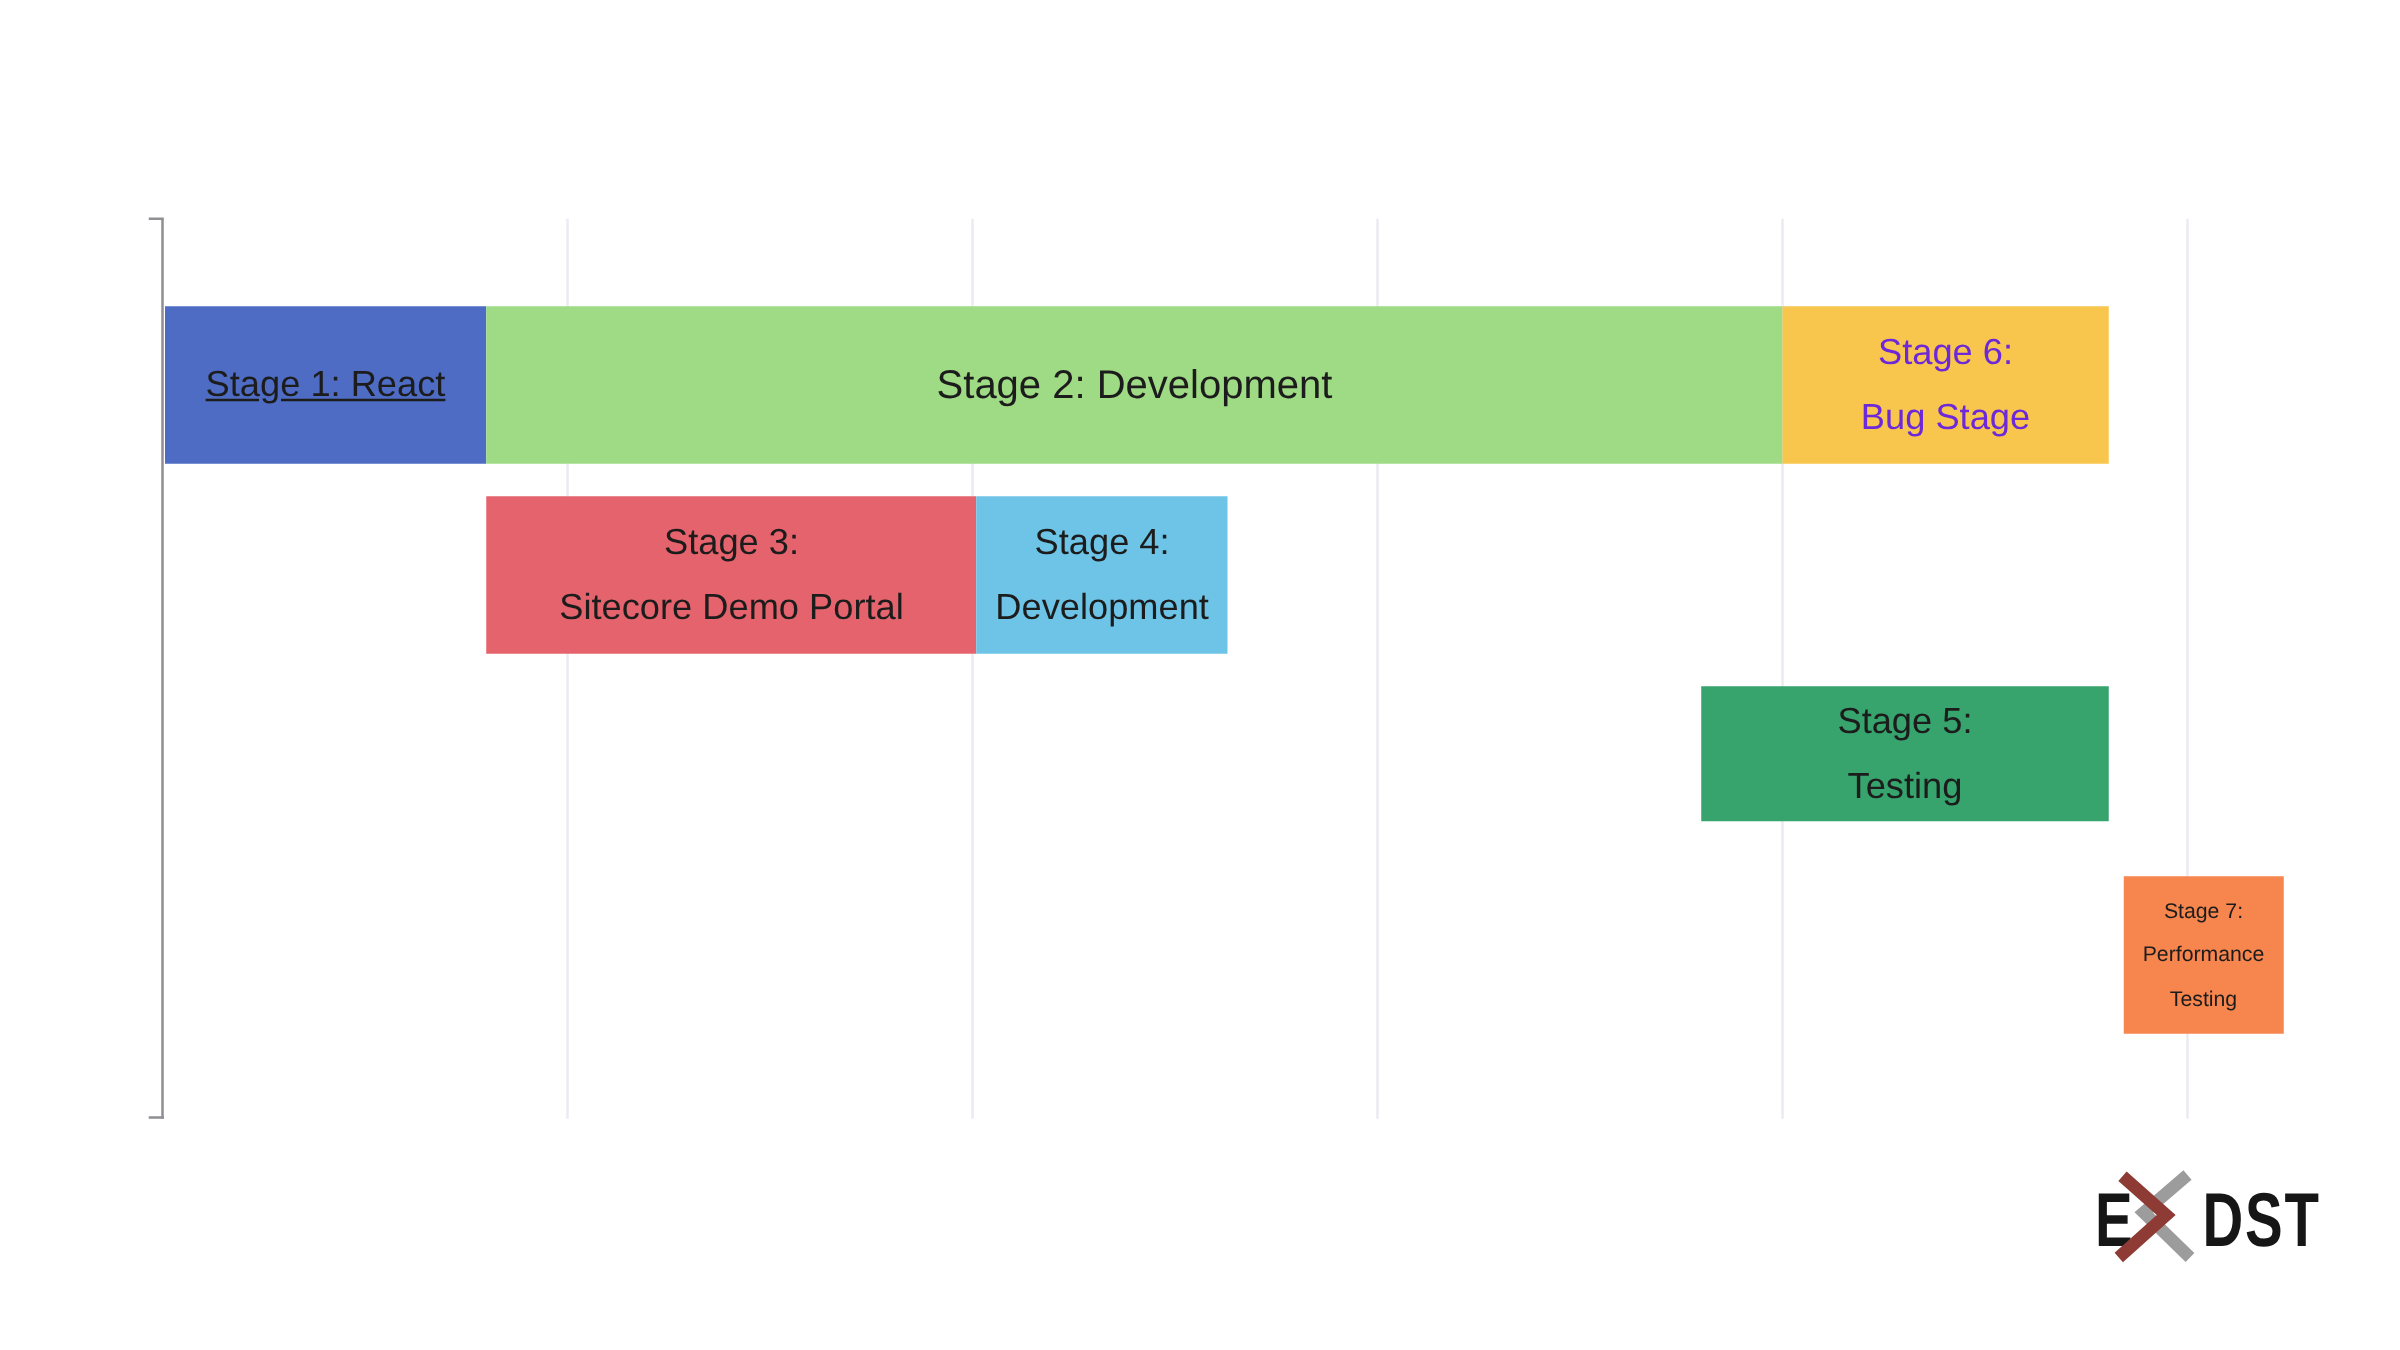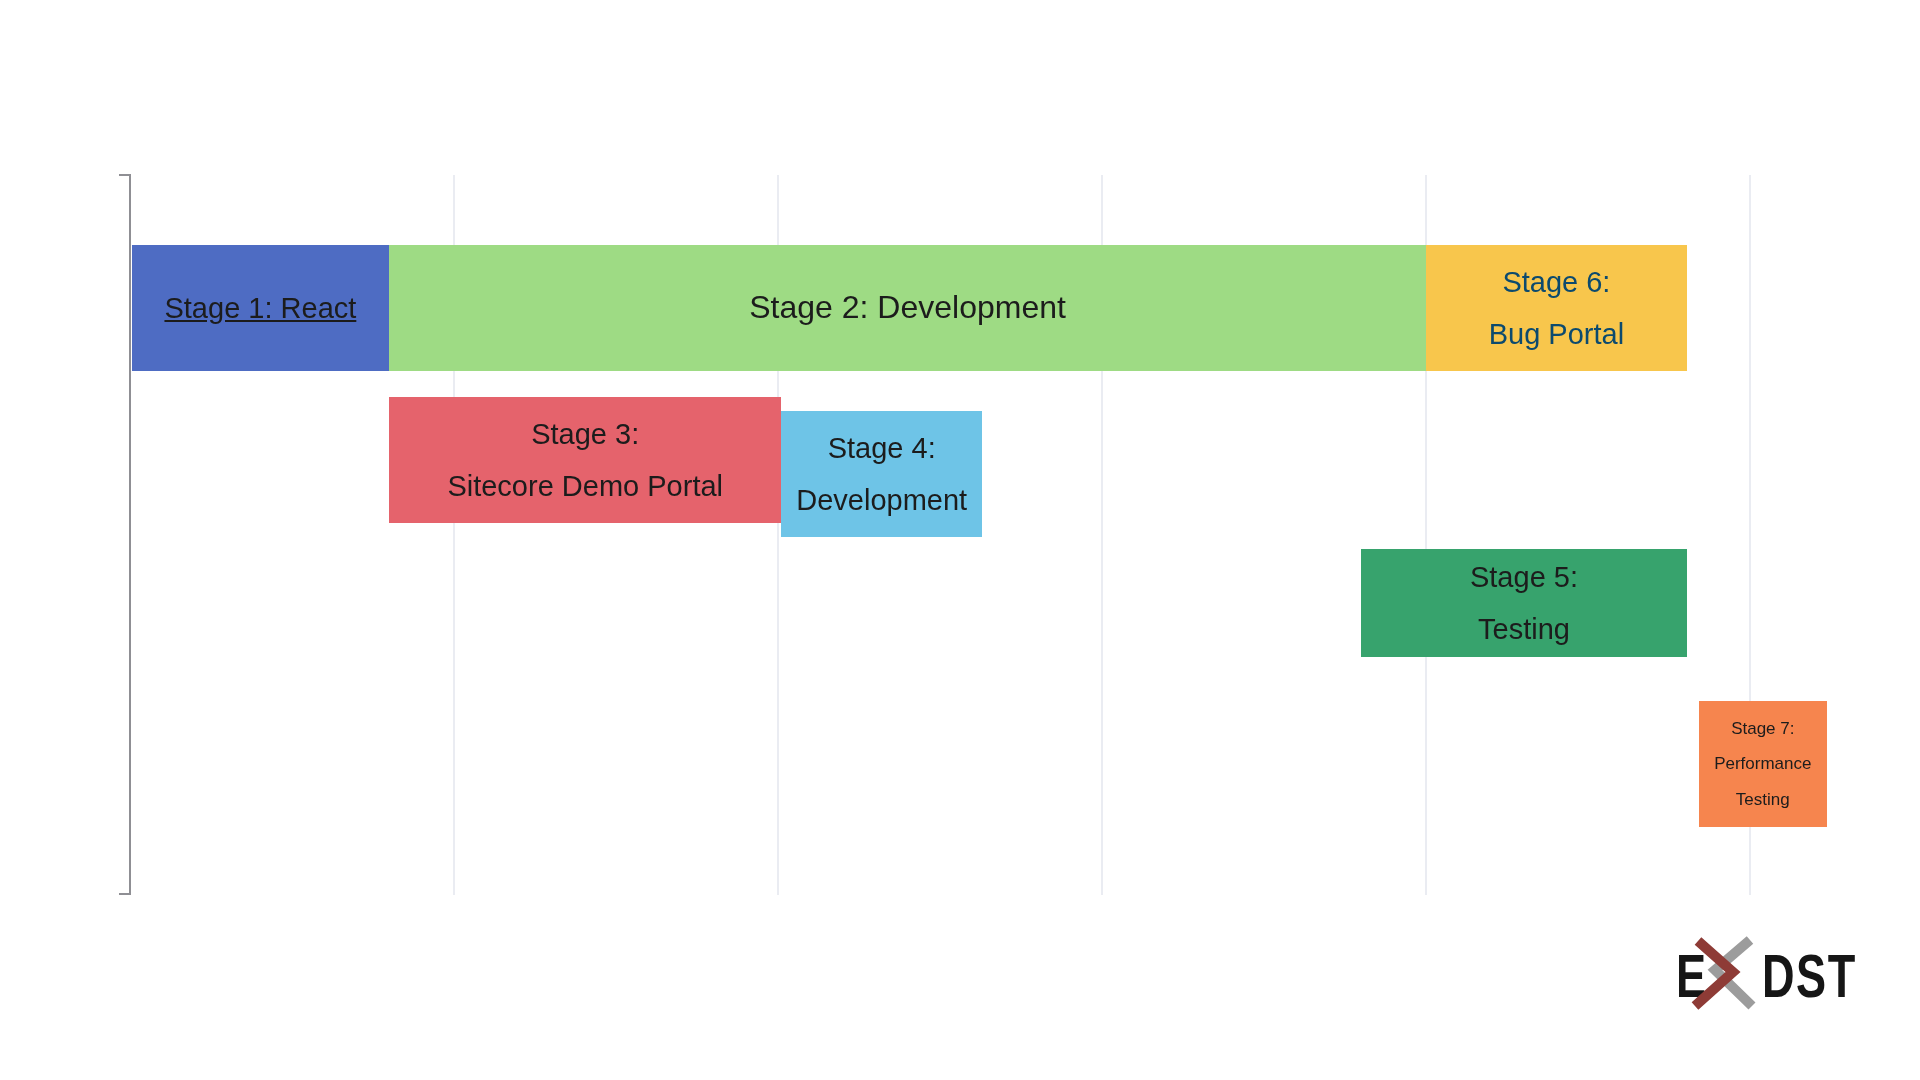--- a/index.html
+++ b/index.html
@@ -51,29 +51,29 @@
         <div class="gridline" style="left: 1425px; top: 175px; height: 720px;"></div>
         <div class="gridline" style="left: 1749px; top: 175px; height: 720px;"></div>
       </div>
     <div id="bars">
         <div class="bar" style="left: 131.62px; width: 257.58px; top: 245px; height: 126px; background: rgb(78, 108, 195); font-size: 29px; gap: 20px; color: rgb(28, 28, 28); text-decoration: underline;">
           <div class="bar-line">Stage 1: React</div>
         </div>
         <div class="bar" style="left: 389.2px; width: 1036.8px; top: 245px; height: 126px; background: rgb(158, 219, 132); font-size: 32px; gap: 20px; color: rgb(28, 28, 28);">
           <div class="bar-line">Stage 2: Development</div>
         </div>
-        <div class="bar" style="left: 1426px; width: 260.82px; top: 245px; height: 126px; background: rgb(248, 198, 76); font-size: 29px; gap: 20px; color: #0c4a6e;">
+        <div class="bar" style="left: 1426px; width: 260.82px; top: 245px; height: 126px; background: rgb(248, 198, 76); font-size: 29px; gap: 20px; color: #6d28d9;">
           <div class="bar-line">Stage 6:</div>
-          <div class="bar-line">Bug Portal</div>
+          <div class="bar-line">Bug Stage</div>
         </div>
         <div class="bar" style="left: 389.2px; width: 392.04px; top: 397px; height: 126px; background: rgb(229, 99, 108); font-size: 29px; gap: 20px; color: rgb(28, 28, 28);">
           <div class="bar-line">Stage 3:</div>
           <div class="bar-line">Sitecore Demo Portal</div>
         </div>
-        <div class="bar" style="left: 781.24px; width: 200.88px; top: 397px; height: 126px; background: rgb(110, 196, 231); font-size: 29px; gap: 20px; color: rgb(28, 28, 28); margin-top: 14px;">
+        <div class="bar" style="left: 781.24px; width: 200.88px; top: 397px; height: 126px; background: rgb(110, 196, 231); font-size: 29px; gap: 20px; color: rgb(28, 28, 28);">
           <div class="bar-line">Stage 4:</div>
           <div class="bar-line">Development</div>
         </div>
         <div class="bar" style="left: 1361.2px; width: 325.62px; top: 549px; height: 108px; background: rgb(55, 163, 109); font-size: 29px; gap: 20px; color: rgb(28, 28, 28);">
           <div class="bar-line">Stage 5:</div>
           <div class="bar-line">Testing</div>
         </div>
         <div class="bar" style="left: 1686.82px; width: 127.98px; top: 701px; height: 126px; background: rgb(246, 133, 78); font-size: 17px; gap: 16px; color: rgb(28, 28, 28); margin-left: 12px;">
           <div class="bar-line">Stage 7:</div>
           <div class="bar-line">Performance</div>

